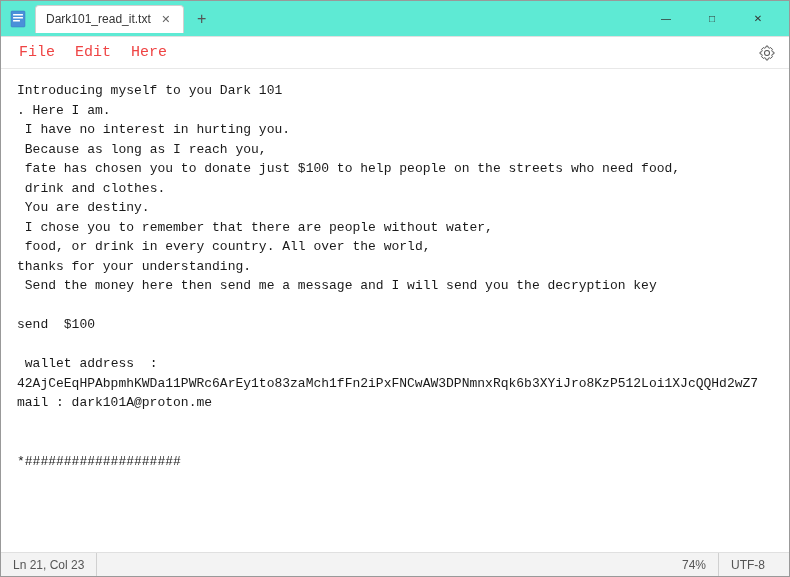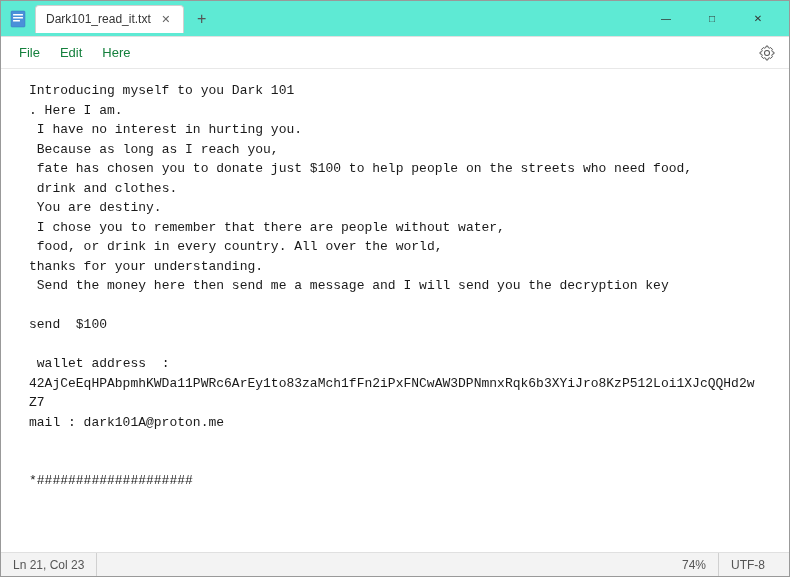--- a/index.html
+++ b/index.html
@@ -106,42 +106,43 @@
       background: #ffffff;
       border-bottom: 1px solid #e8e8e8;
       display: flex;
       align-items: center;
       padding: 0 8px;
       flex-shrink: 0;
     }
 
     .menu-item {
       padding: 4px 10px;
-      font-size: 13px;
-      color: #15803d;
+      font-size: 15px;
+      color: #ef4444;
       cursor: pointer;
       border-radius: 3px;
+      font-family: Liberation Mono, monospace;
     }
 
     .menu-settings {
       margin-left: auto;
       width: 28px;
       height: 28px;
       display: flex;
       align-items: center;
       justify-content: center;
       cursor: pointer;
       border-radius: 3px;
     }
 
     
     .content {
       flex: 1;
       background: #ffffff;
-      padding: 12px 28px;
+      padding: 12px 16px;
       overflow: hidden;
       font-family: 'Courier New', Consolas, monospace;
       font-size: 13px;
       line-height: 1.5;
       color: #1a1a1a;
     }
 
     .content pre {
       font-family: 'Courier New', Consolas, monospace;
       font-size: 13px;

